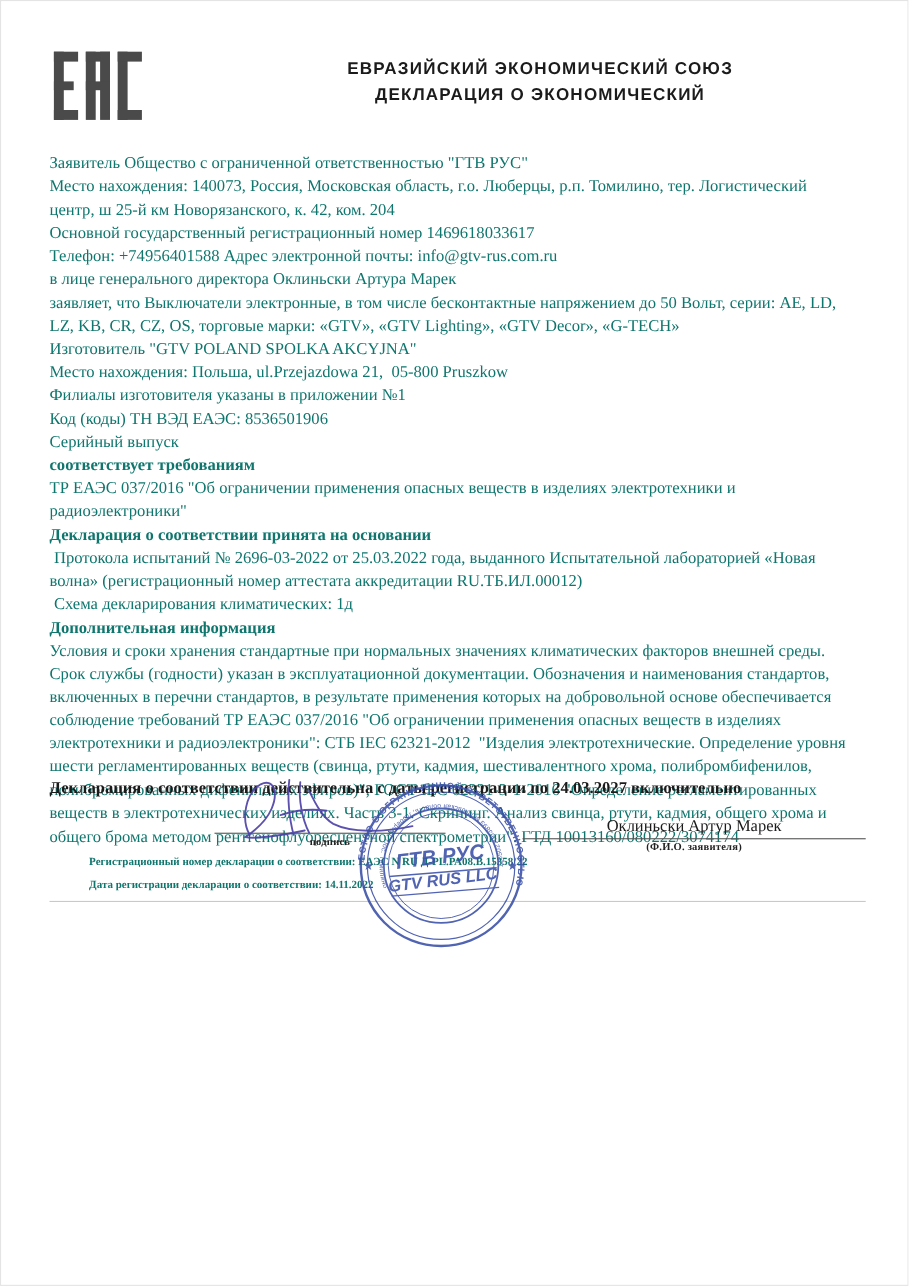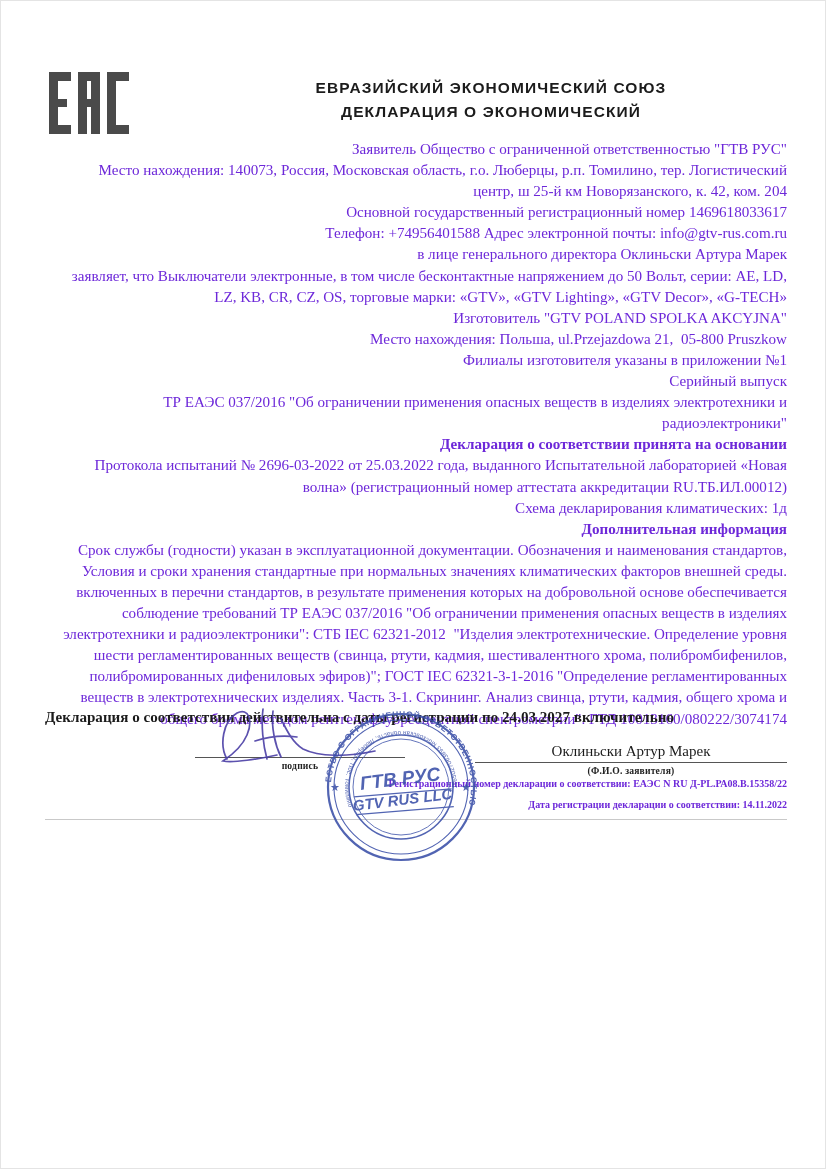--- a/index.html
+++ b/index.html
@@ -21,21 +21,20 @@
     overflow: hidden;
     border: 1px solid #e4e4e4;
   }
 
   
   .header {
     position: relative;
     padding-top: 44px;
     height: 92px;
     box-sizing: border-box;
-    margin-top: 25px;
   }
   .eac-mark {
     position: absolute;
     left: 46px;
     top: 44px;
     width: 84px;
     height: 66px;
   }
   .header-titles {
     position: absolute;
@@ -57,22 +56,22 @@
   
   .body-block {
     position: absolute;
     left: 44px;
     top: 138px;
     width: 742px;
   }
   .ln {
     font-size: 15.1px;
     line-height: 21.1px;
-    color: #6d28d9;
-    text-align: right;
+    color: #0f766e;
+    text-align: left;
     white-space: pre-wrap;
   }
   .ln.b { font-weight: 700; }
   .ln.indent { text-indent: 4px; }
 
   
   .validity {
     position: absolute;
     left: 44px;
     top: 706px;
@@ -194,33 +193,35 @@
     <div class="ln">Основной государственный регистрационный номер 1469618033617</div>
     <div class="ln">Телефон: +74956401588 Адрес электронной почты: info@gtv-rus.com.ru</div>
     <div class="ln">в лице генерального директора Оклиньски Артура Марек</div>
 
     <div class="ln"><span class="b">заявляет, что</span> <span>Выключатели электронные, в том числе бесконтактные напряжением до 50 Вольт, серии: AE, LD,</span></div>
     <div class="ln">LZ, KB, CR, CZ, OS, торговые марки: «GTV», «GTV Lighting», «GTV Decor», «G-TECH»</div>
 
     <div class="ln">Изготовитель "GTV POLAND SPOLKA AKCYJNA"</div>
     <div class="ln">Место нахождения: Польша, ul.Przejazdowa 21,  05-800 Pruszkow</div>
     <div class="ln">Филиалы изготовителя указаны в приложении №1</div>
+    <div class="ln">Код (коды) ТН ВЭД ЕАЭС: 8536501906</div>
     <div class="ln">Серийный выпуск</div>
 
+    <div class="ln b">соответствует требованиям</div>
     <div class="ln">ТР ЕАЭС 037/2016 "Об ограничении применения опасных веществ в изделиях электротехники и</div>
     <div class="ln">радиоэлектроники"</div>
 
     <div class="ln b">Декларация о соответствии принята на основании</div>
     <div class="ln indent">Протокола испытаний № 2696-03-2022 от 25.03.2022 года, выданного Испытательной лабораторией «Новая</div>
     <div class="ln">волна» (регистрационный номер аттестата аккредитации RU.ТБ.ИЛ.00012)</div>
     <div class="ln indent">Схема декларирования климатических: 1д</div>
 
     <div class="ln b">Дополнительная информация</div>
+    <div class="ln">Условия и сроки хранения стандартные при нормальных значениях климатических факторов внешней среды.</div>
     <div class="ln">Срок службы (годности) указан в эксплуатационной документации. Обозначения и наименования стандартов,</div>
-    <div class="ln">Условия и сроки хранения стандартные при нормальных значениях климатических факторов внешней среды.</div>
     <div class="ln">включенных в перечни стандартов, в результате применения которых на добровольной основе обеспечивается</div>
     <div class="ln">соблюдение требований ТР ЕАЭС 037/2016 "Об ограничении применения опасных веществ в изделиях</div>
     <div class="ln">электротехники и радиоэлектроники": СТБ IEC 62321-2012  "Изделия электротехнические. Определение уровня</div>
     <div class="ln">шести регламентированных веществ (свинца, ртути, кадмия, шестивалентного хрома, полибромбифенилов,</div>
     <div class="ln">полибромированных дифениловых эфиров)"; ГОСТ IEC 62321-3-1-2016 "Определение регламентированных</div>
     <div class="ln">веществ в электротехнических изделиях. Часть 3-1. Скрининг. Анализ свинца, ртути, кадмия, общего хрома и</div>
     <div class="ln">общего брома методом рентгенофлуоресцентной спектрометрии". ГТД 10013160/080222/3074174</div>
   </div>
 
   <div class="validity">Декларация о соответствии действительна с даты регистрации по 24.03.2027 включительно</div>

